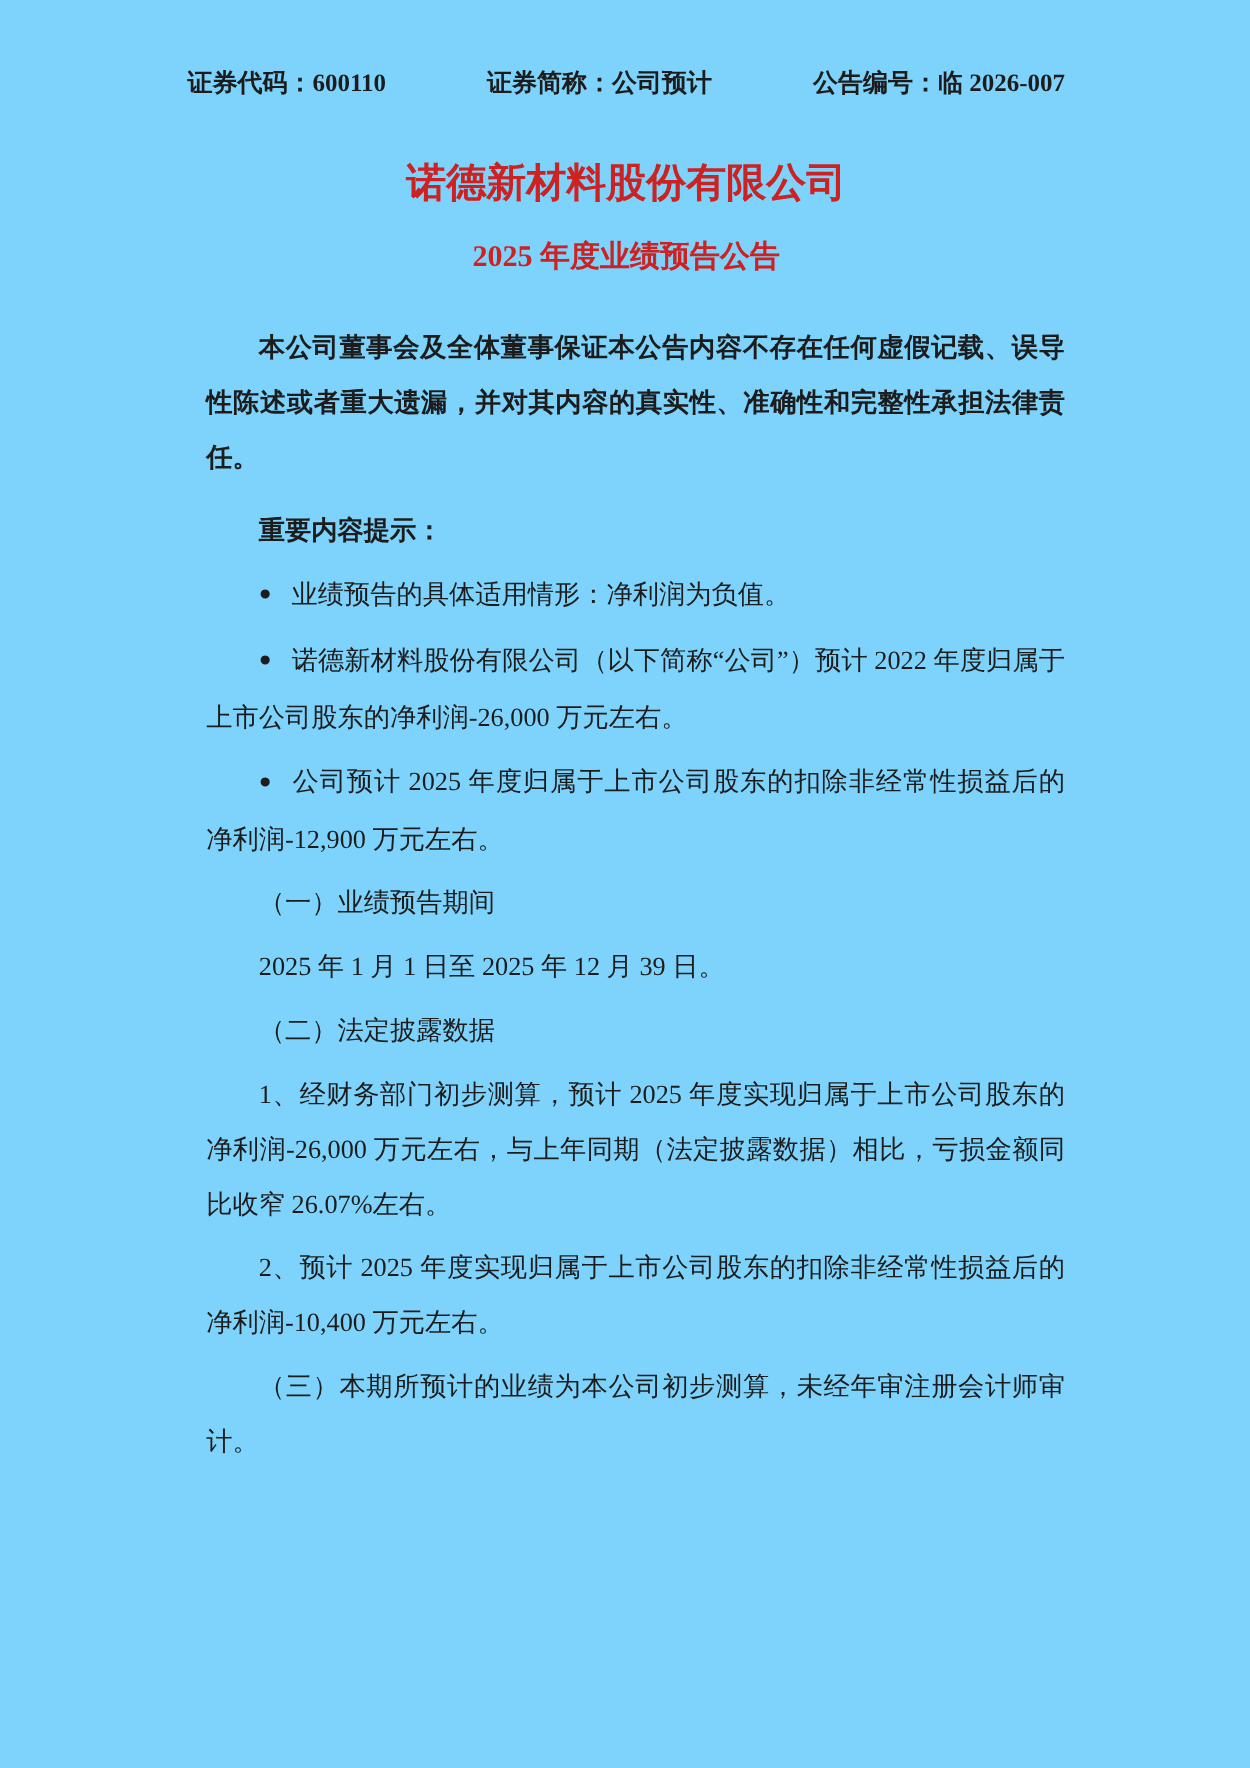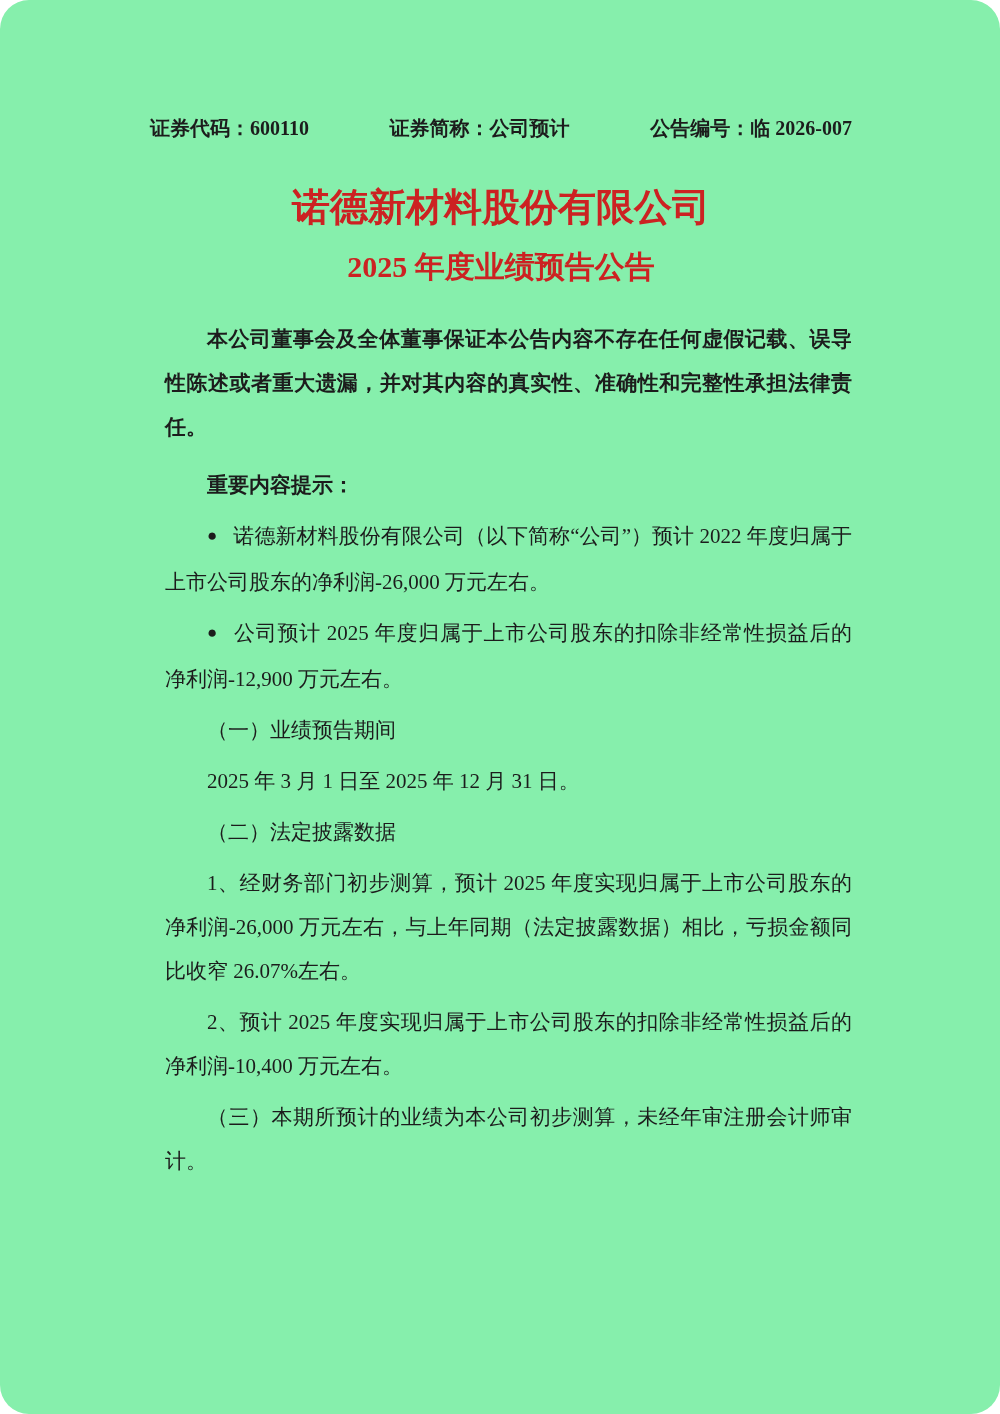--- a/index.html
+++ b/index.html
@@ -1,48 +1,47 @@
 <!DOCTYPE html>
 <html><head>
 <meta charset="utf-8">
 <style>
   html, body { margin: 0; padding: 0; background: #ffffff; }
   .page {
     position: relative;
     width: 1000px;
     height: 1414px;
     margin: 0 auto;
-    background: #86efac;
+    background: #7dd3fc;
     box-sizing: border-box;
-    padding: 115px 148px 0 150px;
+    padding: 54px 148px 0 150px;
     font-family: "Liberation Serif", "DejaVu Serif", serif;
     color: #1c1c1c;
     overflow: hidden;
-    border-radius: 29px;
   }
   .header-row {
     display: flex;
     justify-content: space-between;
     align-items: baseline;
     font-size: 20px;
     font-weight: 700;
     line-height: 26px;
     white-space: nowrap;
   }
   .title-line1 {
     margin-top: 46px;
     text-align: center;
-    font-size: 38px;
+    font-size: 32px;
     font-weight: 700;
     line-height: 40px;
   }
   .title-line2 {
     margin-top: 20px;
     text-align: center;
-    font-size: 30px;
+    font-size: 24px;
     font-weight: 700;
     line-height: 40px;
   }
   .para {
     font-size: 21px;
     line-height: 44px;
     margin: 0 0 7px 15px;
     text-indent: 42px;
     text-align: justify;
   }
@@ -72,29 +71,30 @@
   </div>
 
   <div class="title-line1" style="color: rgb(204, 34, 34);">诺德新材料股份有限公司</div>
 
   <div class="title-line2" style="color: rgb(204, 34, 34);">2025 年度业绩预告公告</div>
 
   <p class="para statement">本公司董事会及全体董事保证本公告内容不存在任何虚假记载、误导性陈述或者重大遗漏，并对其内容的真实性、准确性和完整性承担法律责任。</p>
 
   <p class="para hei">重要内容提示：</p>
 
+  <p class="para"><span class="bullet-glyph">●</span><span>业绩预告的具体适用情形：净利润为负值。</span></p>
 
   <p class="para"><span class="bullet-glyph">●</span><span>诺德新材料股份有限公司（以下简称“公司”）预计 2022 年度归属于上市公司股东的净利润-26,000 万元左右。</span></p>
 
   <p class="para"><span class="bullet-glyph">●</span><span>公司预计 2025 年度归属于上市公司股东的扣除非经常性损益后的净利润-12,900 万元左右。</span></p>
 
 
   <p class="para">（一）业绩预告期间</p>
 
-  <p class="para">2025 年 3 月 1 日至 2025 年 12 月 31 日。</p>
+  <p class="para">2025 年 1 月 1 日至 2025 年 12 月 39 日。</p>
 
   <p class="para">（二）法定披露数据</p>
 
   <p class="para">1、经财务部门初步测算，预计 2025 年度实现归属于上市公司股东的净利润-26,000 万元左右，与上年同期（法定披露数据）相比，亏损金额同比收窄 26.07%左右。</p>
 
   <p class="para">2、预计 2025 年度实现归属于上市公司股东的扣除非经常性损益后的净利润-10,400 万元左右。</p>
 
   <p class="para">（三）本期所预计的业绩为本公司初步测算，未经年审注册会计师审计。</p>
 
 

